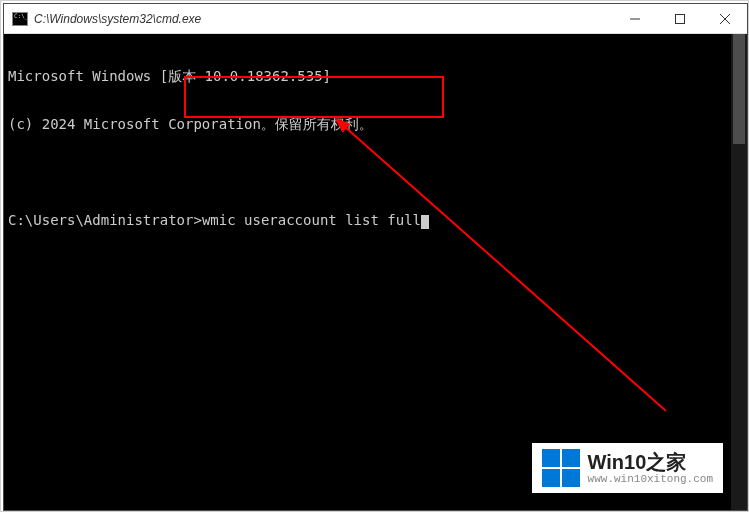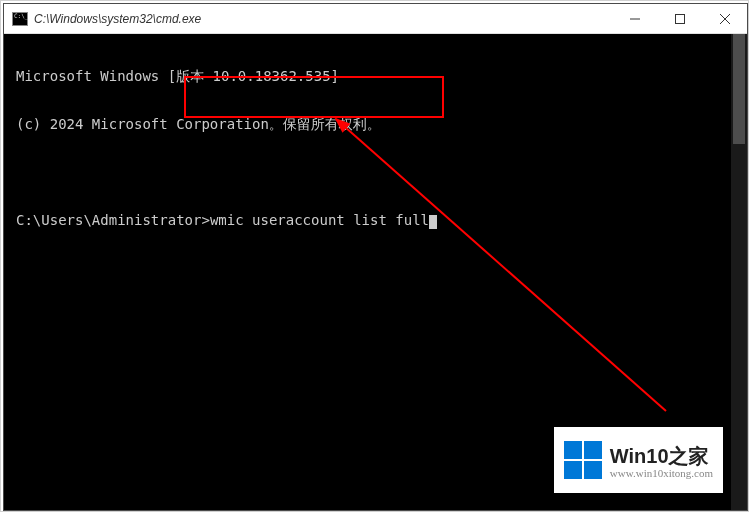--- a/index.html
+++ b/index.html
@@ -78,21 +78,21 @@
       stroke: #333;
       stroke-width: 1;
       fill: none;
     }
     .terminal {
       flex: 1;
       background: #000000;
       font-family: "NSimSun", "SimSun", "Consolas", monospace;
       font-size: 14px;
       color: #cccccc;
-      padding: 2px 12px;
+      padding: 2px 4px;
       line-height: 16px;
       white-space: pre;
       overflow: hidden;
       position: relative;
     }
     .terminal-scrollbar {
       position: absolute;
       right: 0;
       top: 0;
       bottom: 0;
@@ -133,24 +133,24 @@
       left: 0;
       width: 749px;
       height: 512px;
       pointer-events: none;
     }
     .watermark {
       position: absolute;
       bottom: 18px;
       right: 25px;
       display: flex;
-      align-items: flex-end;
+      align-items: center;
       gap: 8px;
       background: #fff;
-      padding: 14px 10px;
+      padding: 6px 10px;
     }
     .watermark-logo {
       width: 38px;
       height: 38px;
       display: grid;
       grid-template-columns: 1fr 1fr;
       grid-template-rows: 1fr 1fr;
       gap: 2px;
     }
     .watermark-logo div {
@@ -163,21 +163,21 @@
     }
     .watermark-title {
       font-size: 20px;
       font-weight: bold;
       color: #222;
       font-family: "Microsoft YaHei", sans-serif;
     }
     .watermark-url {
       font-size: 11px;
       color: #888;
-      font-family: Liberation Serif, serif;
+      font-family: Liberation Mono, monospace;
     }
   </style>
 </head>
 <body>
 
 <div class="window">
   <div class="titlebar">
     <div class="titlebar-icon"></div>
     <div class="titlebar-title">C:\Windows\system32\cmd.exe</div>
     <div class="titlebar-controls">

